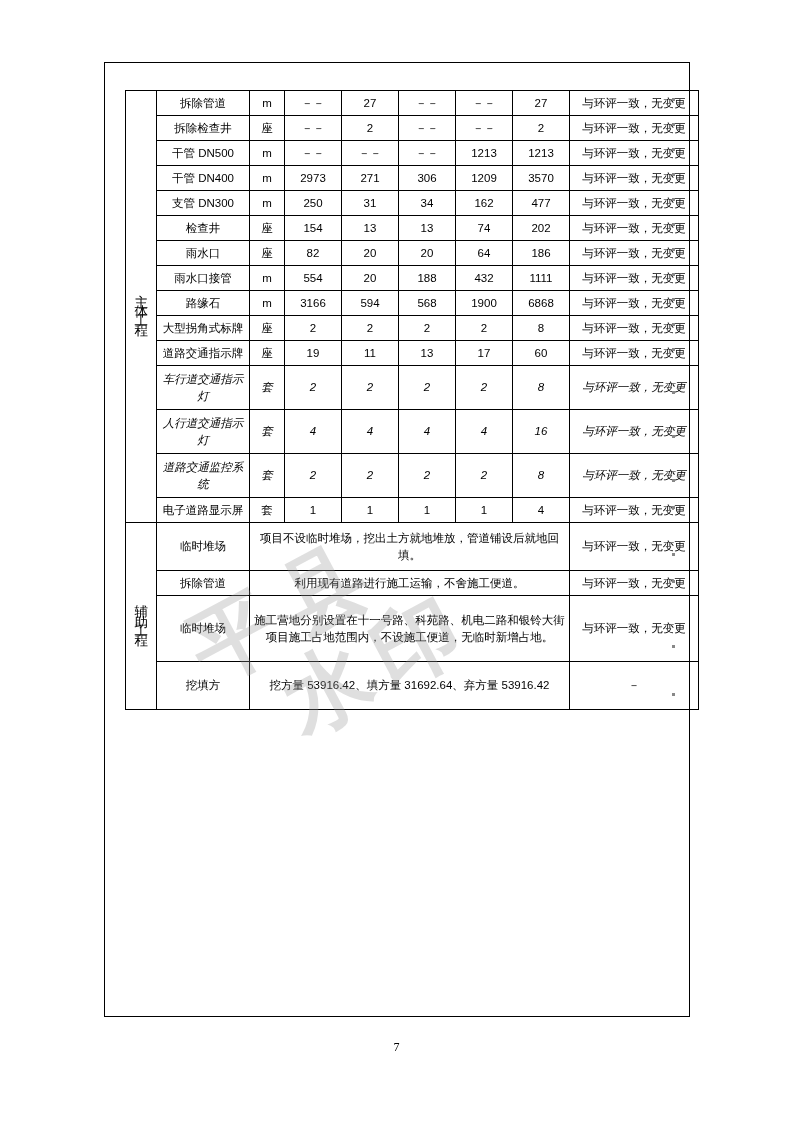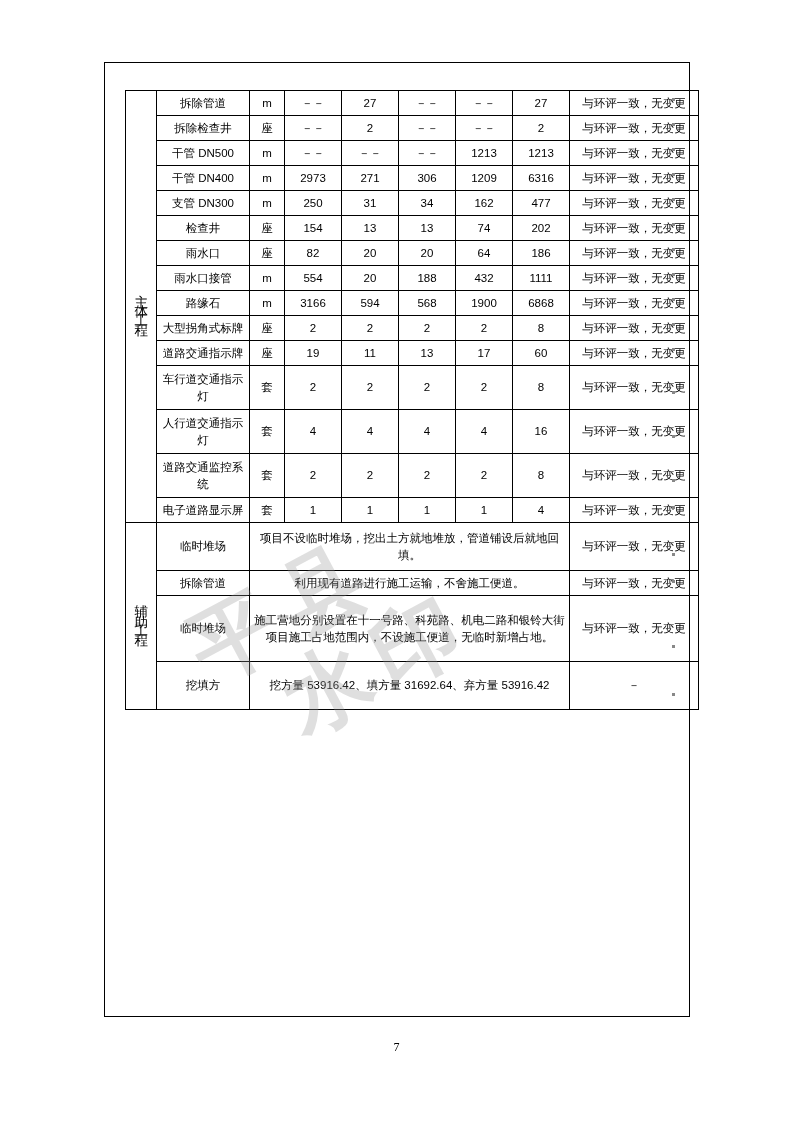--- a/index.html
+++ b/index.html
@@ -89,21 +89,21 @@
     letter-spacing: 10px;
     line-height: 1;
     font-size: 13.5px;
   }
   td.name   { width: 88px; }
   td.unit   { width: 30px; }
   td.num    { width: 52px; }
   td.remark { width: 124px; text-align: center; }
   td.mono { font-family: "Liberation Serif", serif; }
   .rowh { height: 25px; }
-  .rowh2 { height: 44px; }
+  .rowh2 { height: 44px; font-style: italic; }
   .rowh3 { height: 48px; }
   td.wide-text {
     text-align: center;
     padding: 3px 6px;
     line-height: 1.6;
     margin-left: 23px;
   }
   .page-num {
     position: absolute;
     left: 0;
@@ -172,21 +172,21 @@
           <td class="num mono">1213</td>
           <td class="remark">与环评一致，无变更</td>
         </tr>
         <tr class="rowh">
           <td class="name mono">干管 DN400</td>
           <td class="unit mono">m</td>
           <td class="num mono">2973</td>
           <td class="num mono">271</td>
           <td class="num mono">306</td>
           <td class="num mono">1209</td>
-          <td class="num mono">6316</td>
+          <td class="num mono">3570</td>
           <td class="remark">与环评一致，无变更</td>
         </tr>
         <tr class="rowh">
           <td class="name mono">支管 DN300</td>
           <td class="unit mono">m</td>
           <td class="num mono">250</td>
           <td class="num mono">31</td>
           <td class="num mono">34</td>
           <td class="num mono">162</td>
           <td class="num mono">477</td>

